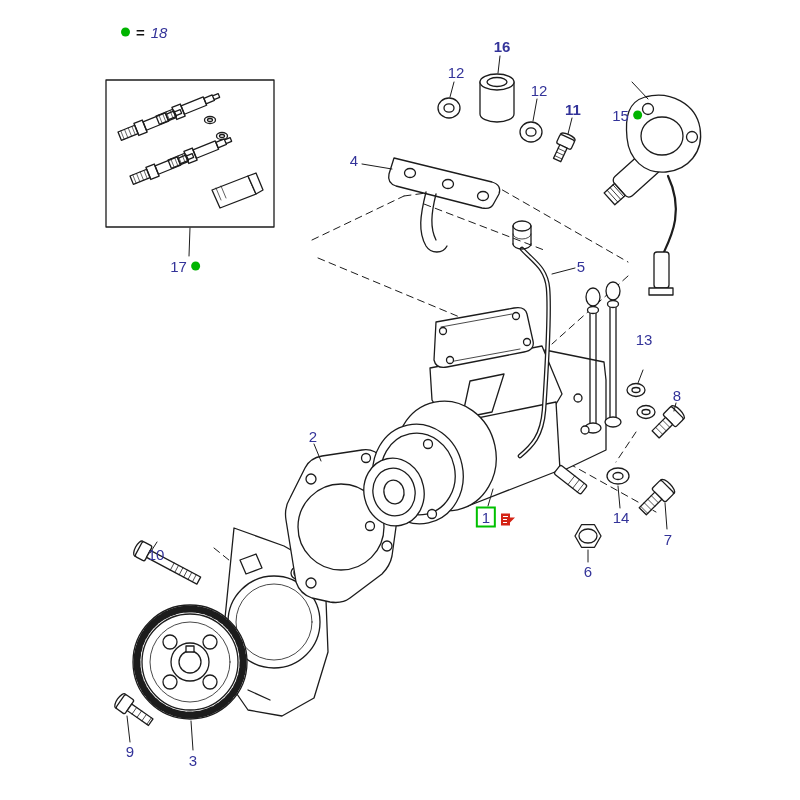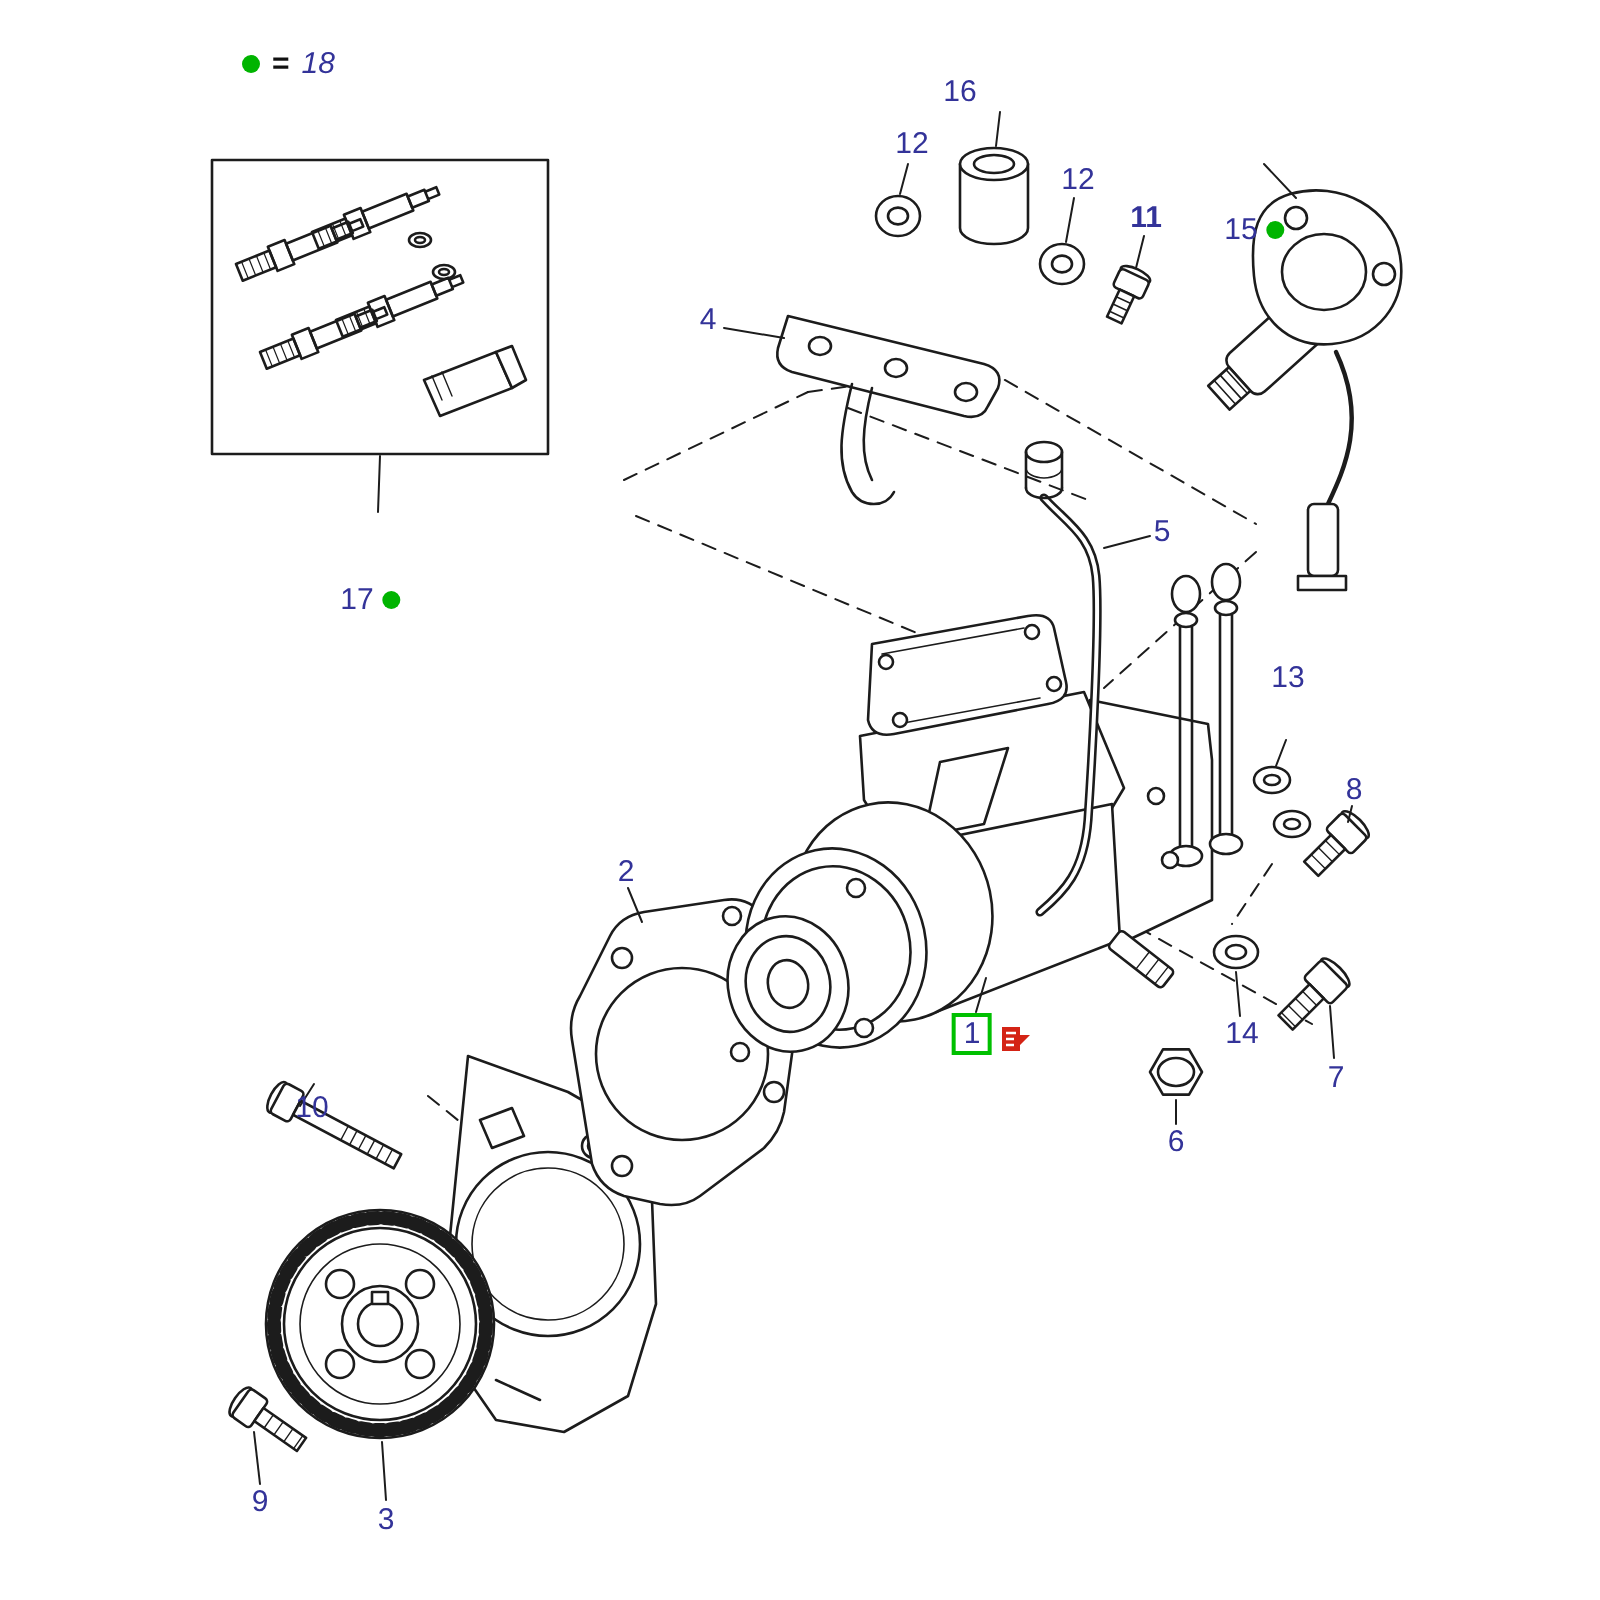--- a/index.html
+++ b/index.html
@@ -302,40 +302,40 @@
     </g>
   </svg>
 
   <div class="legend" id="legend" style="left: 121px; top: 32px;">
     <span class="gdot"></span>
     <span class="eq">=</span>
     <span class="num">18</span>
   </div>
 
   <div id="callout-layer">
-      <div class="callout" style="left: 480px; top: 46px;">
+      <div class="callout" style="left: 502px; top: 46px; font-weight: bold;">
         <span>16</span>
       </div>
       <div class="callout" style="left: 456px; top: 72px;">
         <span>12</span>
       </div>
       <div class="callout" style="left: 539px; top: 90px;">
         <span>12</span>
       </div>
       <div class="callout" style="left: 573px; top: 109px; font-weight: bold;">
         <span>11</span>
       </div>
       <div class="callout" style="left: 627px; top: 72px; margin-top: 43px;">
         <span>15</span>
         <span class="gdot"></span>
       </div>
       <div class="callout" style="left: 354px; top: 160px;">
         <span>4</span>
       </div>
-      <div class="callout" style="left: 185px; top: 266px; margin-top: 34px;">
+      <div class="callout" style="left: 185px; top: 266px;">
         <span>17</span>
         <span class="gdot"></span>
       </div>
       <div class="callout" style="left: 581px; top: 266px;">
         <span>5</span>
       </div>
       <div class="callout" style="left: 644px; top: 339px;">
         <span>13</span>
       </div>
       <div class="callout" style="left: 677px; top: 395px;">

